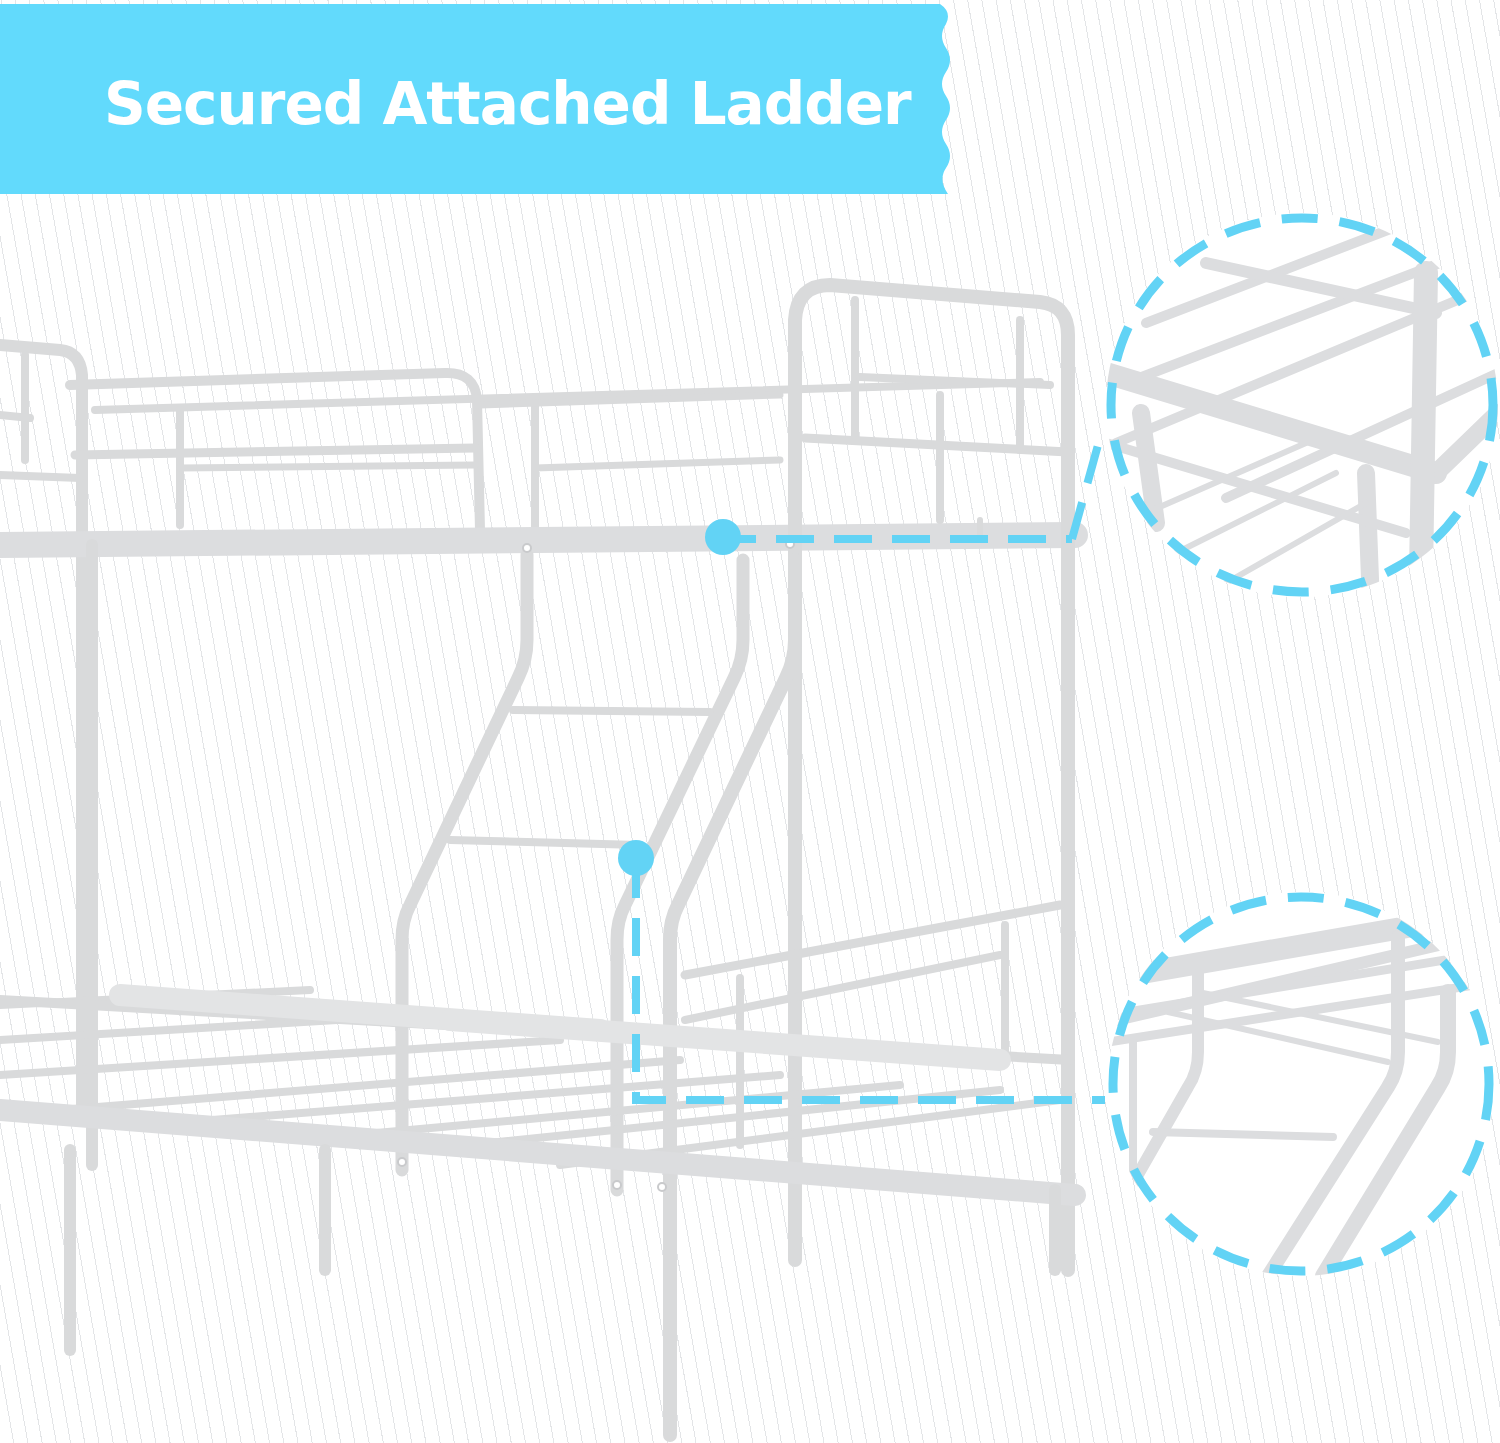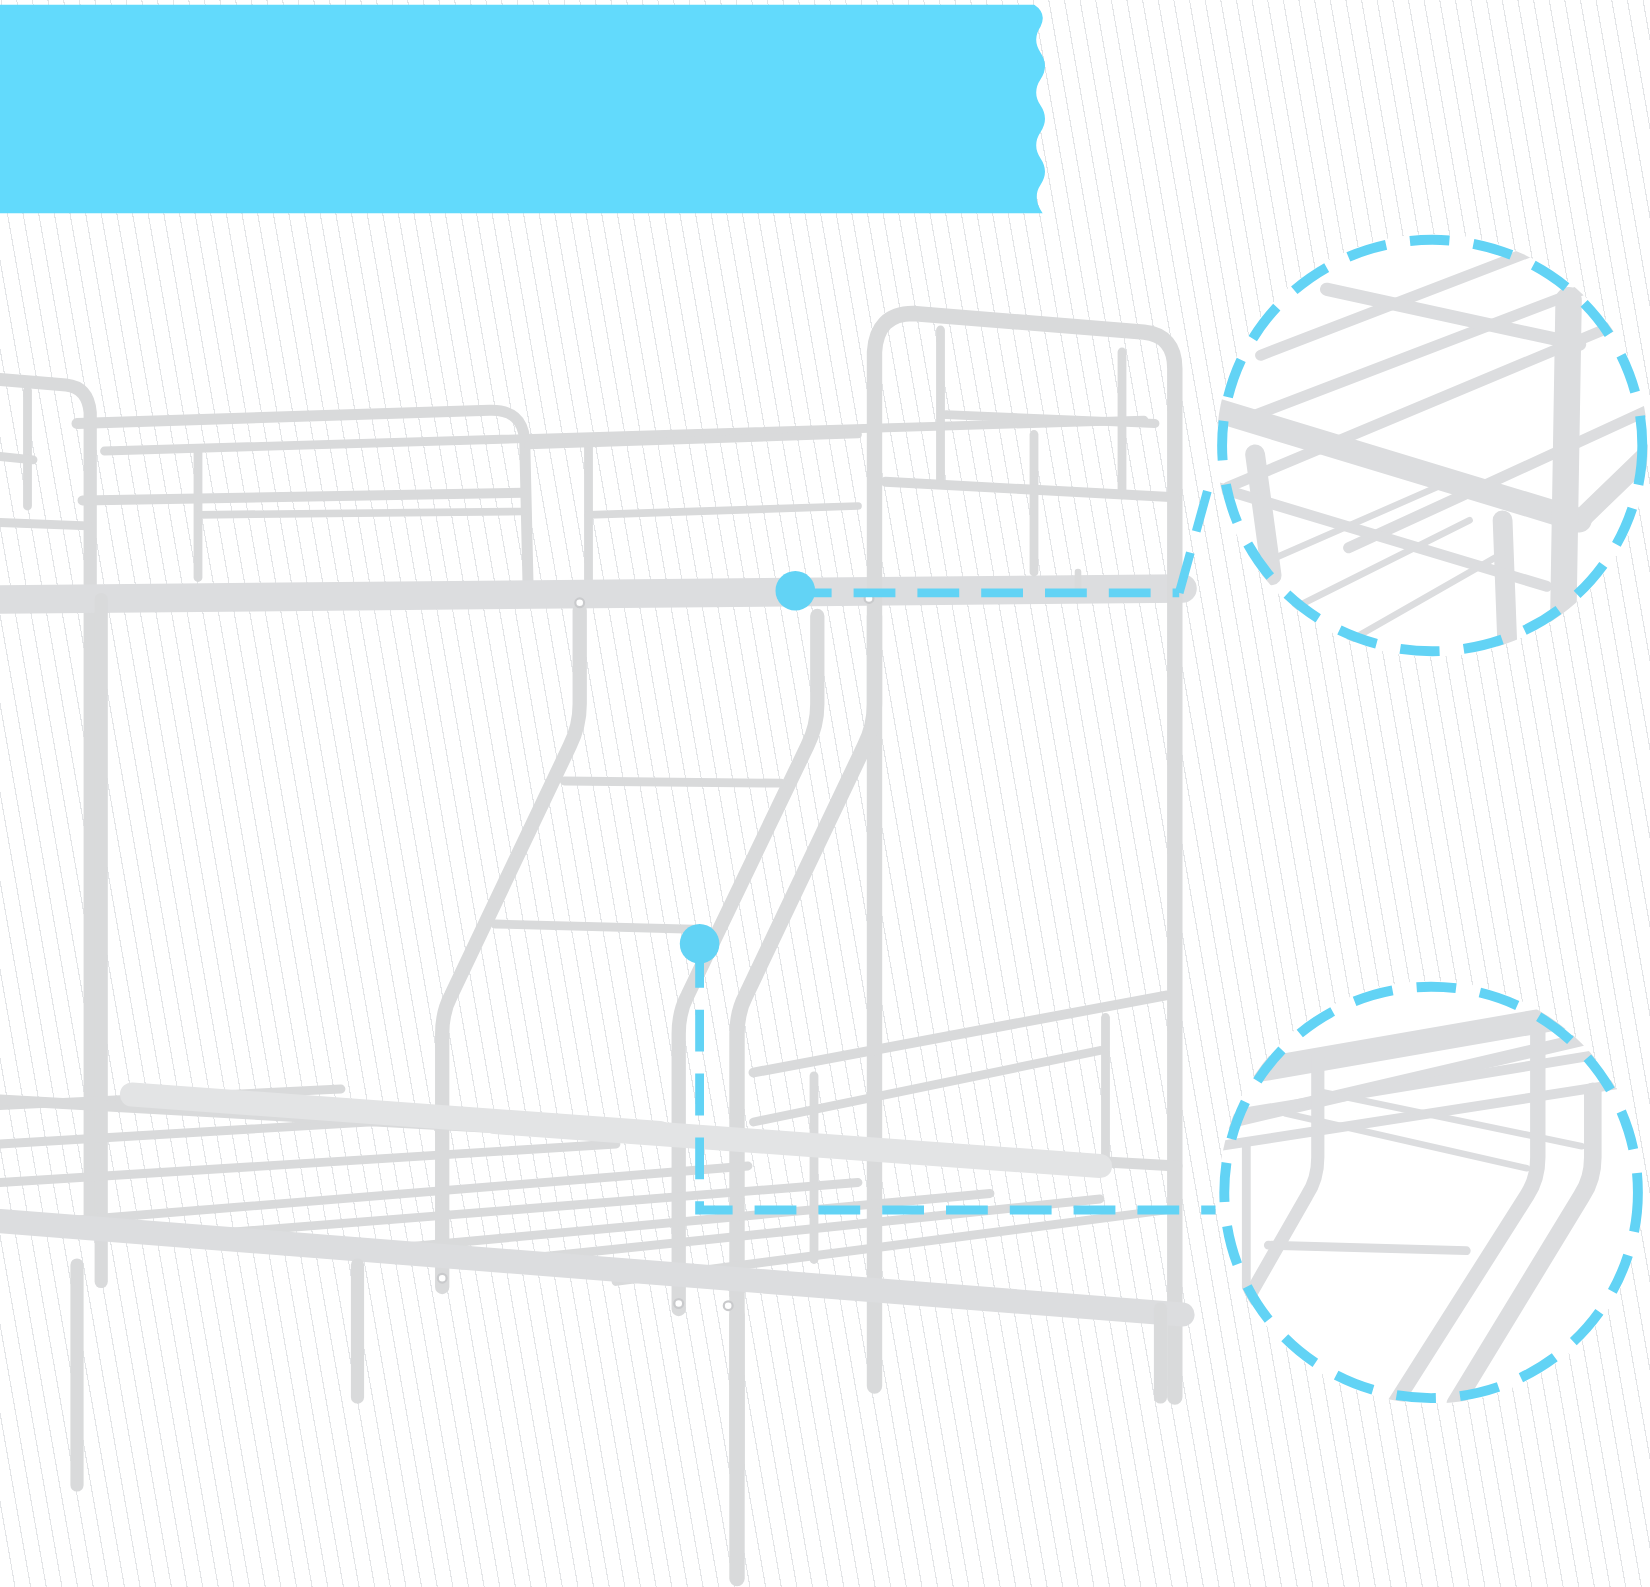--- a/index.html
+++ b/index.html
@@ -31,20 +31,21 @@
 </head>
 <body>
 
 <div class="banner">
   <svg width="975" height="190" viewBox="0 0 975 190">
     <path d="M0,0 L940,0
              Q952,8 946,20 Q938,32 946,44 Q954,56 946,68 Q938,80 946,92
              Q954,104 946,116 Q938,128 946,140 Q954,152 946,164 Q938,176 948,190
              L0,190 Z" fill="#62DAFC"></path>
   </svg>
+  <div class="banner-title">Secured Attached Ladder</div>
 </div>
 
 <svg class="scene" width="1500" height="1443" viewBox="0 0 1500 1443">
   <g fill="none" stroke="#d9dadb" stroke-linecap="round" stroke-linejoin="round">
 
     <path d="M0,345 L60,350 Q80,352 82,375 L82,1110" stroke-width="12"></path>
     <path d="M25,355 L25,460" stroke-width="8"></path>
     <path d="M0,415 L30,418" stroke-width="8"></path>
     <path d="M0,475 L80,478" stroke-width="8"></path>
 

